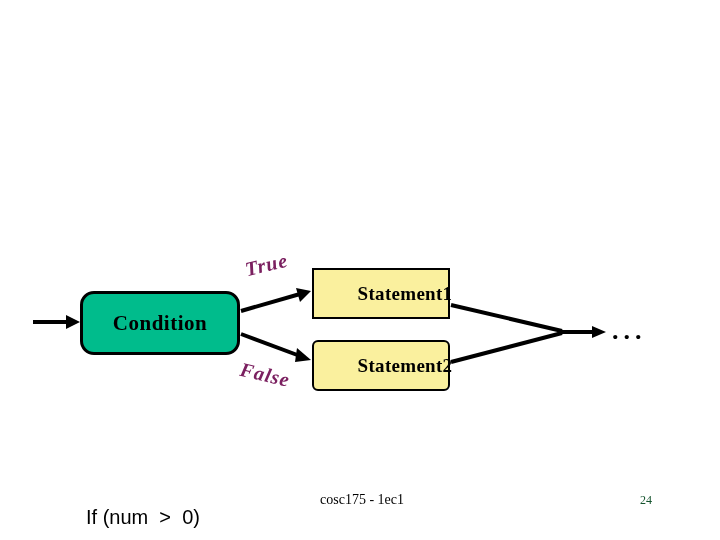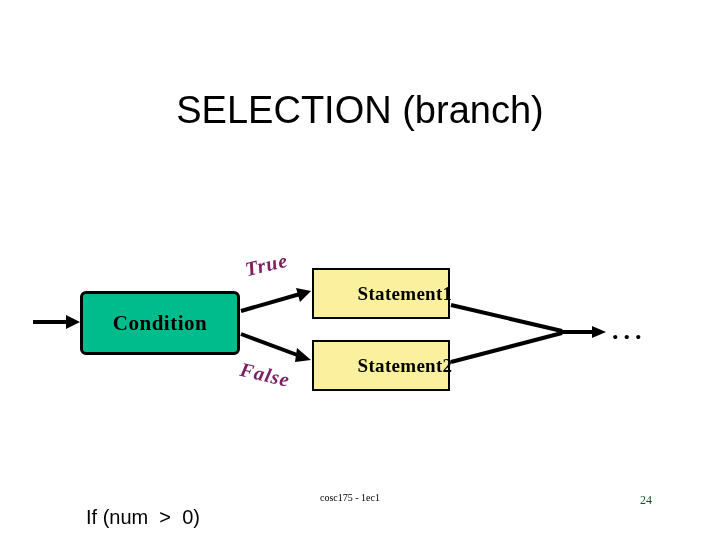--- a/index.html
+++ b/index.html
@@ -62,21 +62,21 @@
   
   #condition-box {
     position: absolute;
     left: 80px;
     top: 291px;
     width: 160px;
     height: 64px;
     box-sizing: border-box;
     background: #00BC8C;
     border: 3px solid #000000;
-    border-radius: 6px;
+    border-radius: 14px;
     display: flex;
     align-items: center;
     justify-content: center;
   }
   #condition-box .box-label {
     font-family: "Liberation Serif", serif;
     font-size: 21px;
     font-weight: bold;
     color: #000000;
     letter-spacing: 0.5px;
@@ -90,21 +90,21 @@
     height: 51px;
     box-sizing: border-box;
     background: #FAF09E;
     border: 2px solid #000000;
     display: flex;
     align-items: center;
     justify-content: center;
     padding-left: 48px;
   }
   #statement1-box { top: 268px; }
-  #statement2-box { top: 340px; }
+  #statement2-box { top: 340px; border-radius: 6px; }
   .stmt-box .box-label {
     font-family: "Liberation Serif", serif;
     font-size: 19px;
     font-weight: bold;
     color: #000000;
     letter-spacing: 0.3px;
   }
 
   
   .branch-label {
@@ -154,39 +154,38 @@
     white-space: pre;
   }
   #code-block .code-line { display: block; margin-top: 38px; }
 
   
   #footer-note {
     position: absolute;
     left: 320px;
     top: 492px;
     font-family: "Liberation Serif", serif;
-    font-size: 10px;
+    font-size: 14px;
     color: #000000;
     white-space: nowrap;
   }
   #page-number {
     position: absolute;
     left: 640px;
     top: 493px;
     font-family: "Liberation Serif", serif;
     font-size: 12px;
     color: #14532d;
   }
 </style>
 </head>
 <body>
 
 <div id="slide">
 
-  <div id="slide-title">SELECTION (branch)</div>
 
 
   <div id="diagram">
     <svg width="720" height="540" viewBox="0 0 720 540">
 
       <g>
         <line x1="33" y1="322" x2="72" y2="322" stroke="#000000" stroke-width="4"></line>
         <polygon points="80,322 66,315 66,329" fill="#000000"></polygon>
       </g>
 

